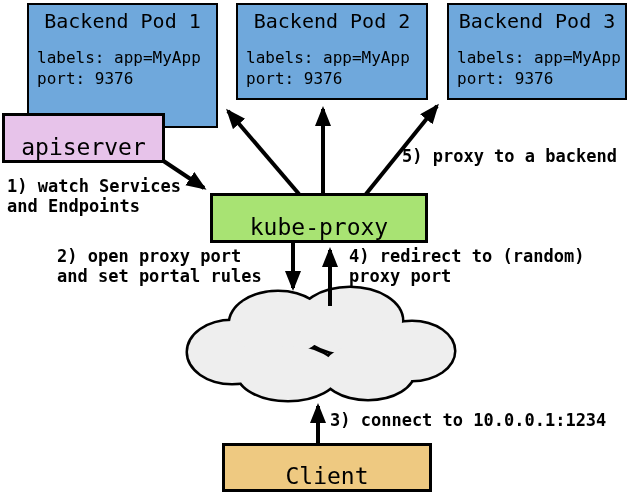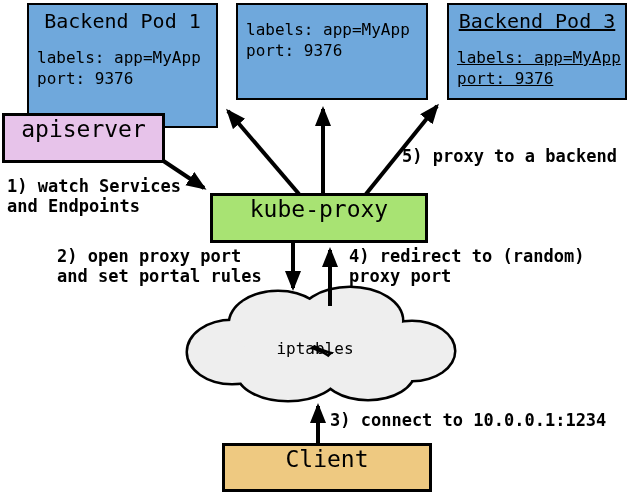--- a/index.html
+++ b/index.html
@@ -14,21 +14,21 @@
     background:#6fa8dc;border-width:2.5px;
   }
   .pod .pod-title{
     font-size:20px;text-align:center;color:#000;padding-top:4px;letter-spacing:0px;
   }
   .pod .pod-line{
     font-size:16px;color:#000;padding-left:8px;line-height:21px;
   }
   .pod .pod-lines{margin-top:14px;}
   .namebox{
-    display:flex;align-items:flex-start;justify-content:center;
+    display:flex;align-items:flex-end;justify-content:center;
     font-size:23px;color:#000;
   }
   .apiserver{background:#e7c3ea;}
   .kubeproxy{background:#a8e373;}
   .client{background:#eec981;}
   .cloud-label{
     position:absolute;left:250px;top:339px;width:130px;text-align:center;
     font-size:16px;color:#000;
   }
   .annotation{
@@ -86,43 +86,43 @@
 
   <div class="box pod" style="left:27px;top:3px;width:191px;height:125px;">
     <div class="pod-title">Backend Pod 1</div>
     <div class="pod-lines">
       <div class="pod-line">labels: app=MyApp</div>
       <div class="pod-line">port: 9376</div>
     </div>
   </div>
 
   <div class="box pod" style="left:236px;top:3px;width:192px;height:97px;">
+    <div class="pod-title">Backend Pod 2</div>
     <div class="pod-lines">
       <div class="pod-line">labels: app=MyApp</div>
       <div class="pod-line">port: 9376</div>
     </div>
   </div>
 
-  <div class="box pod" style="left:447px;top:3px;width:180px;height:97px;text-decoration:underline;">
+  <div class="box pod" style="left:447px;top:3px;width:180px;height:97px;">
     <div class="pod-title">Backend Pod 3</div>
     <div class="pod-lines">
       <div class="pod-line">labels: app=MyApp</div>
       <div class="pod-line">port: 9376</div>
     </div>
   </div>
 
   <div class="box namebox apiserver" style="left:2px;top:113px;width:163px;height:50px;">
     <span>apiserver</span>
   </div>
 
   <div class="box namebox kubeproxy" style="left:210px;top:193px;width:218px;height:50px;">
     <span>kube-proxy</span>
   </div>
 
-  <div class="cloud-label">iptables</div>
 
   <div class="box namebox client" style="left:222px;top:443px;width:210px;height:49px;">
     <span>Client</span>
   </div>
 
   <div class="annotation a-step1">1) watch Services
 and Endpoints</div>
   <div class="annotation a-step2">2) open proxy port
 and set portal rules</div>
   <div class="annotation a-step3">3) connect to 10.0.0.1:1234</div>

